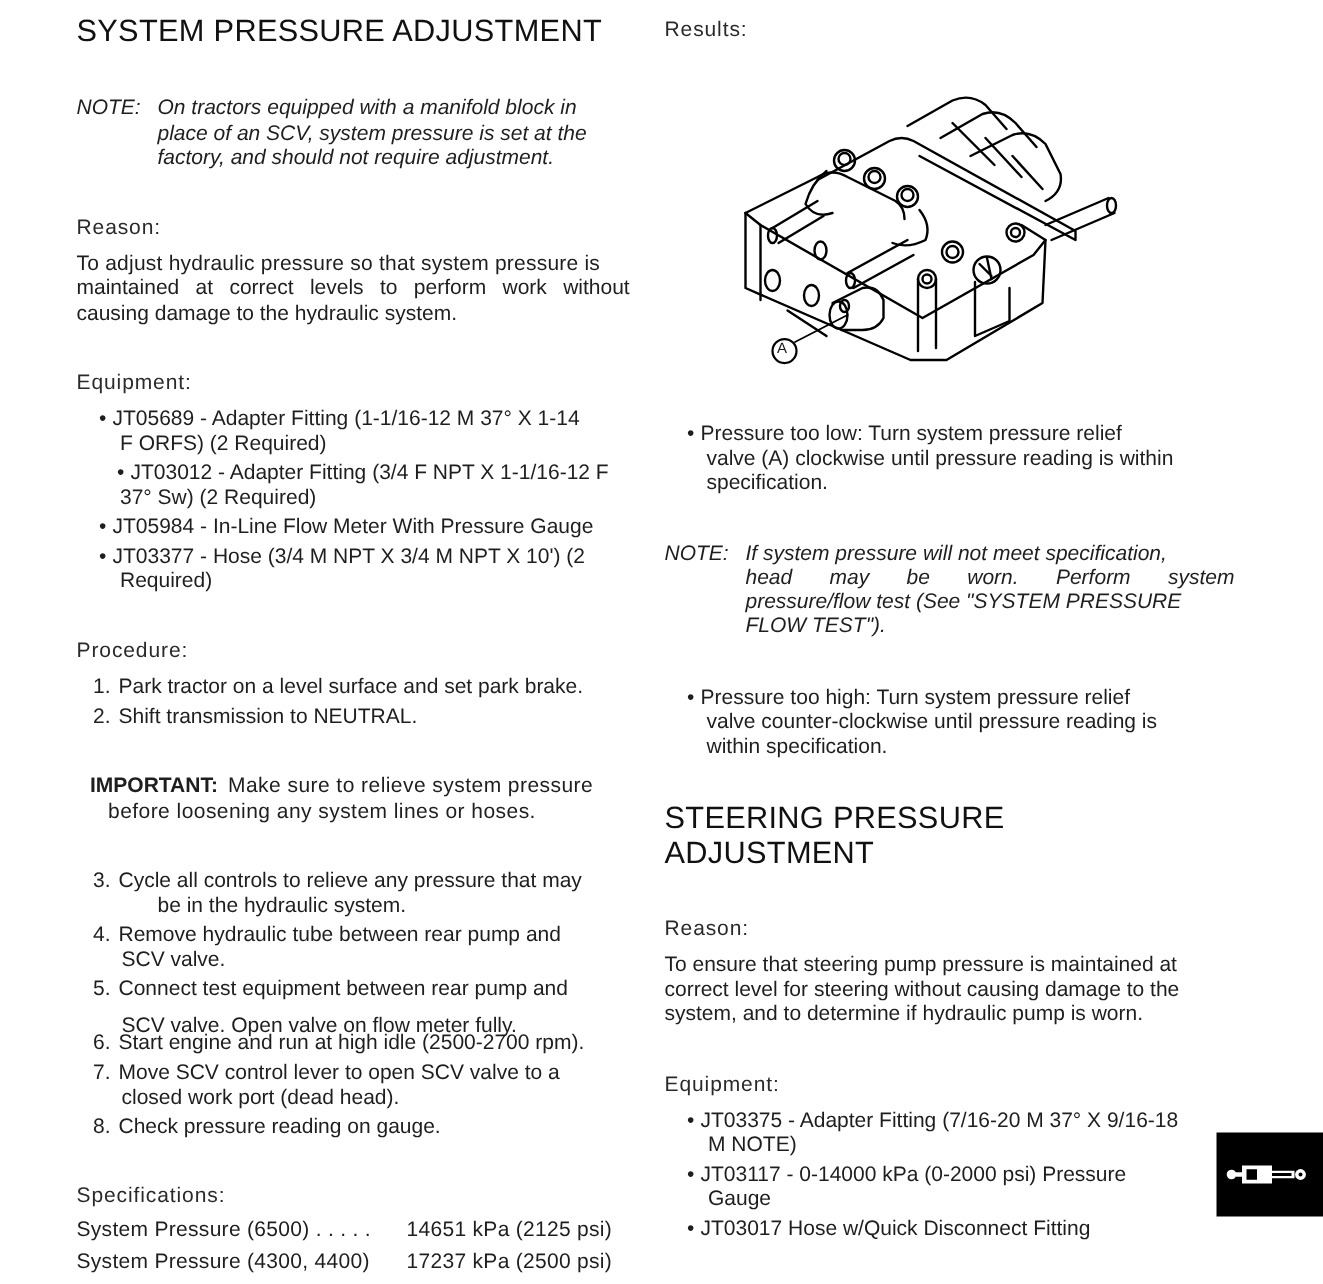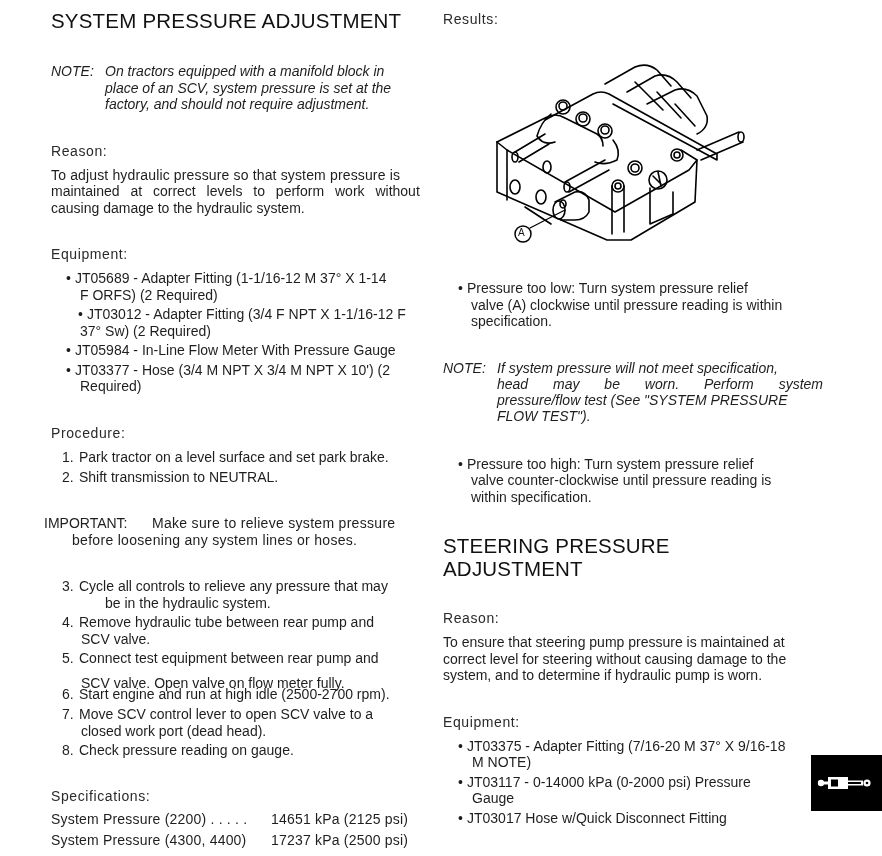--- a/index.html
+++ b/index.html
@@ -46,21 +46,21 @@
 
 <div class="abs lbl" style="left:51px; top:425px;">Procedure:</div>
 <div>
   <div class="abs t" style="left:62px; top:449px;">1.</div>
   <div class="abs t" style="left:79px; top:449px;">Park tractor on a level surface and set park brake.</div>
   <div class="abs t" style="left:62px; top:469px;">2.</div>
   <div class="abs t" style="left:79px; top:469px;">Shift transmission to NEUTRAL.</div>
 </div>
 
 <div>
-  <div class="abs t" style="left:44px; top:515px;">IMPORTANT:</div>
+  <div class="abs t" style="left:60px; top:515px;font-weight:bold;">IMPORTANT:</div>
   <div class="abs t" style="left:152px; top:515px; letter-spacing:0.3px;">Make sure to relieve system pressure</div>
   <div class="abs t" style="left:72px; top:532px; letter-spacing:0.3px;">before loosening any system lines or hoses.</div>
 </div>
 
 <div>
   <div class="abs t" style="left:62px; top:578px;">3.</div>
   <div class="abs t" style="left:79px; top:578px;">Cycle all controls to relieve any pressure that may</div>
   <div class="abs t" style="left:81px; top:595px;padding-left:24px;">be in the hydraulic system.</div>
 
   <div class="abs t" style="left:62px; top:614px;">4.</div>
@@ -78,21 +78,21 @@
   <div class="abs t" style="left:79px; top:706px;">Move SCV control lever to open SCV valve to a</div>
   <div class="abs t" style="left:81px; top:723px;">closed work port (dead head).</div>
 
   <div class="abs t" style="left:62px; top:742px;">8.</div>
   <div class="abs t" style="left:79px; top:742px;">Check pressure reading on gauge.</div>
 </div>
 
 <div class="abs lbl" style="left:51px; top:788px;">Specifications:</div>
 <div>
   <div class="abs t" style="left:51px; top:811px; letter-spacing:0.2px;">
-    <span>System Pressure (2200)</span><span> . . . . .</span>
+    <span>System Pressure (6500)</span><span> . . . . .</span>
   </div>
   <div class="abs t" style="left:271px; top:811px; letter-spacing:0.2px;">14651 kPa (2125 psi)</div>
   <div class="abs t" style="left:51px; top:832px; letter-spacing:0.2px;">
     <span>System Pressure (4300, 4400)</span>
   </div>
   <div class="abs t" style="left:271px; top:832px; letter-spacing:0.2px;">17237 kPa (2500 psi)</div>
 </div>
 
 <div class="abs lbl" style="left:443px; top:11px;">Results:</div>
 

